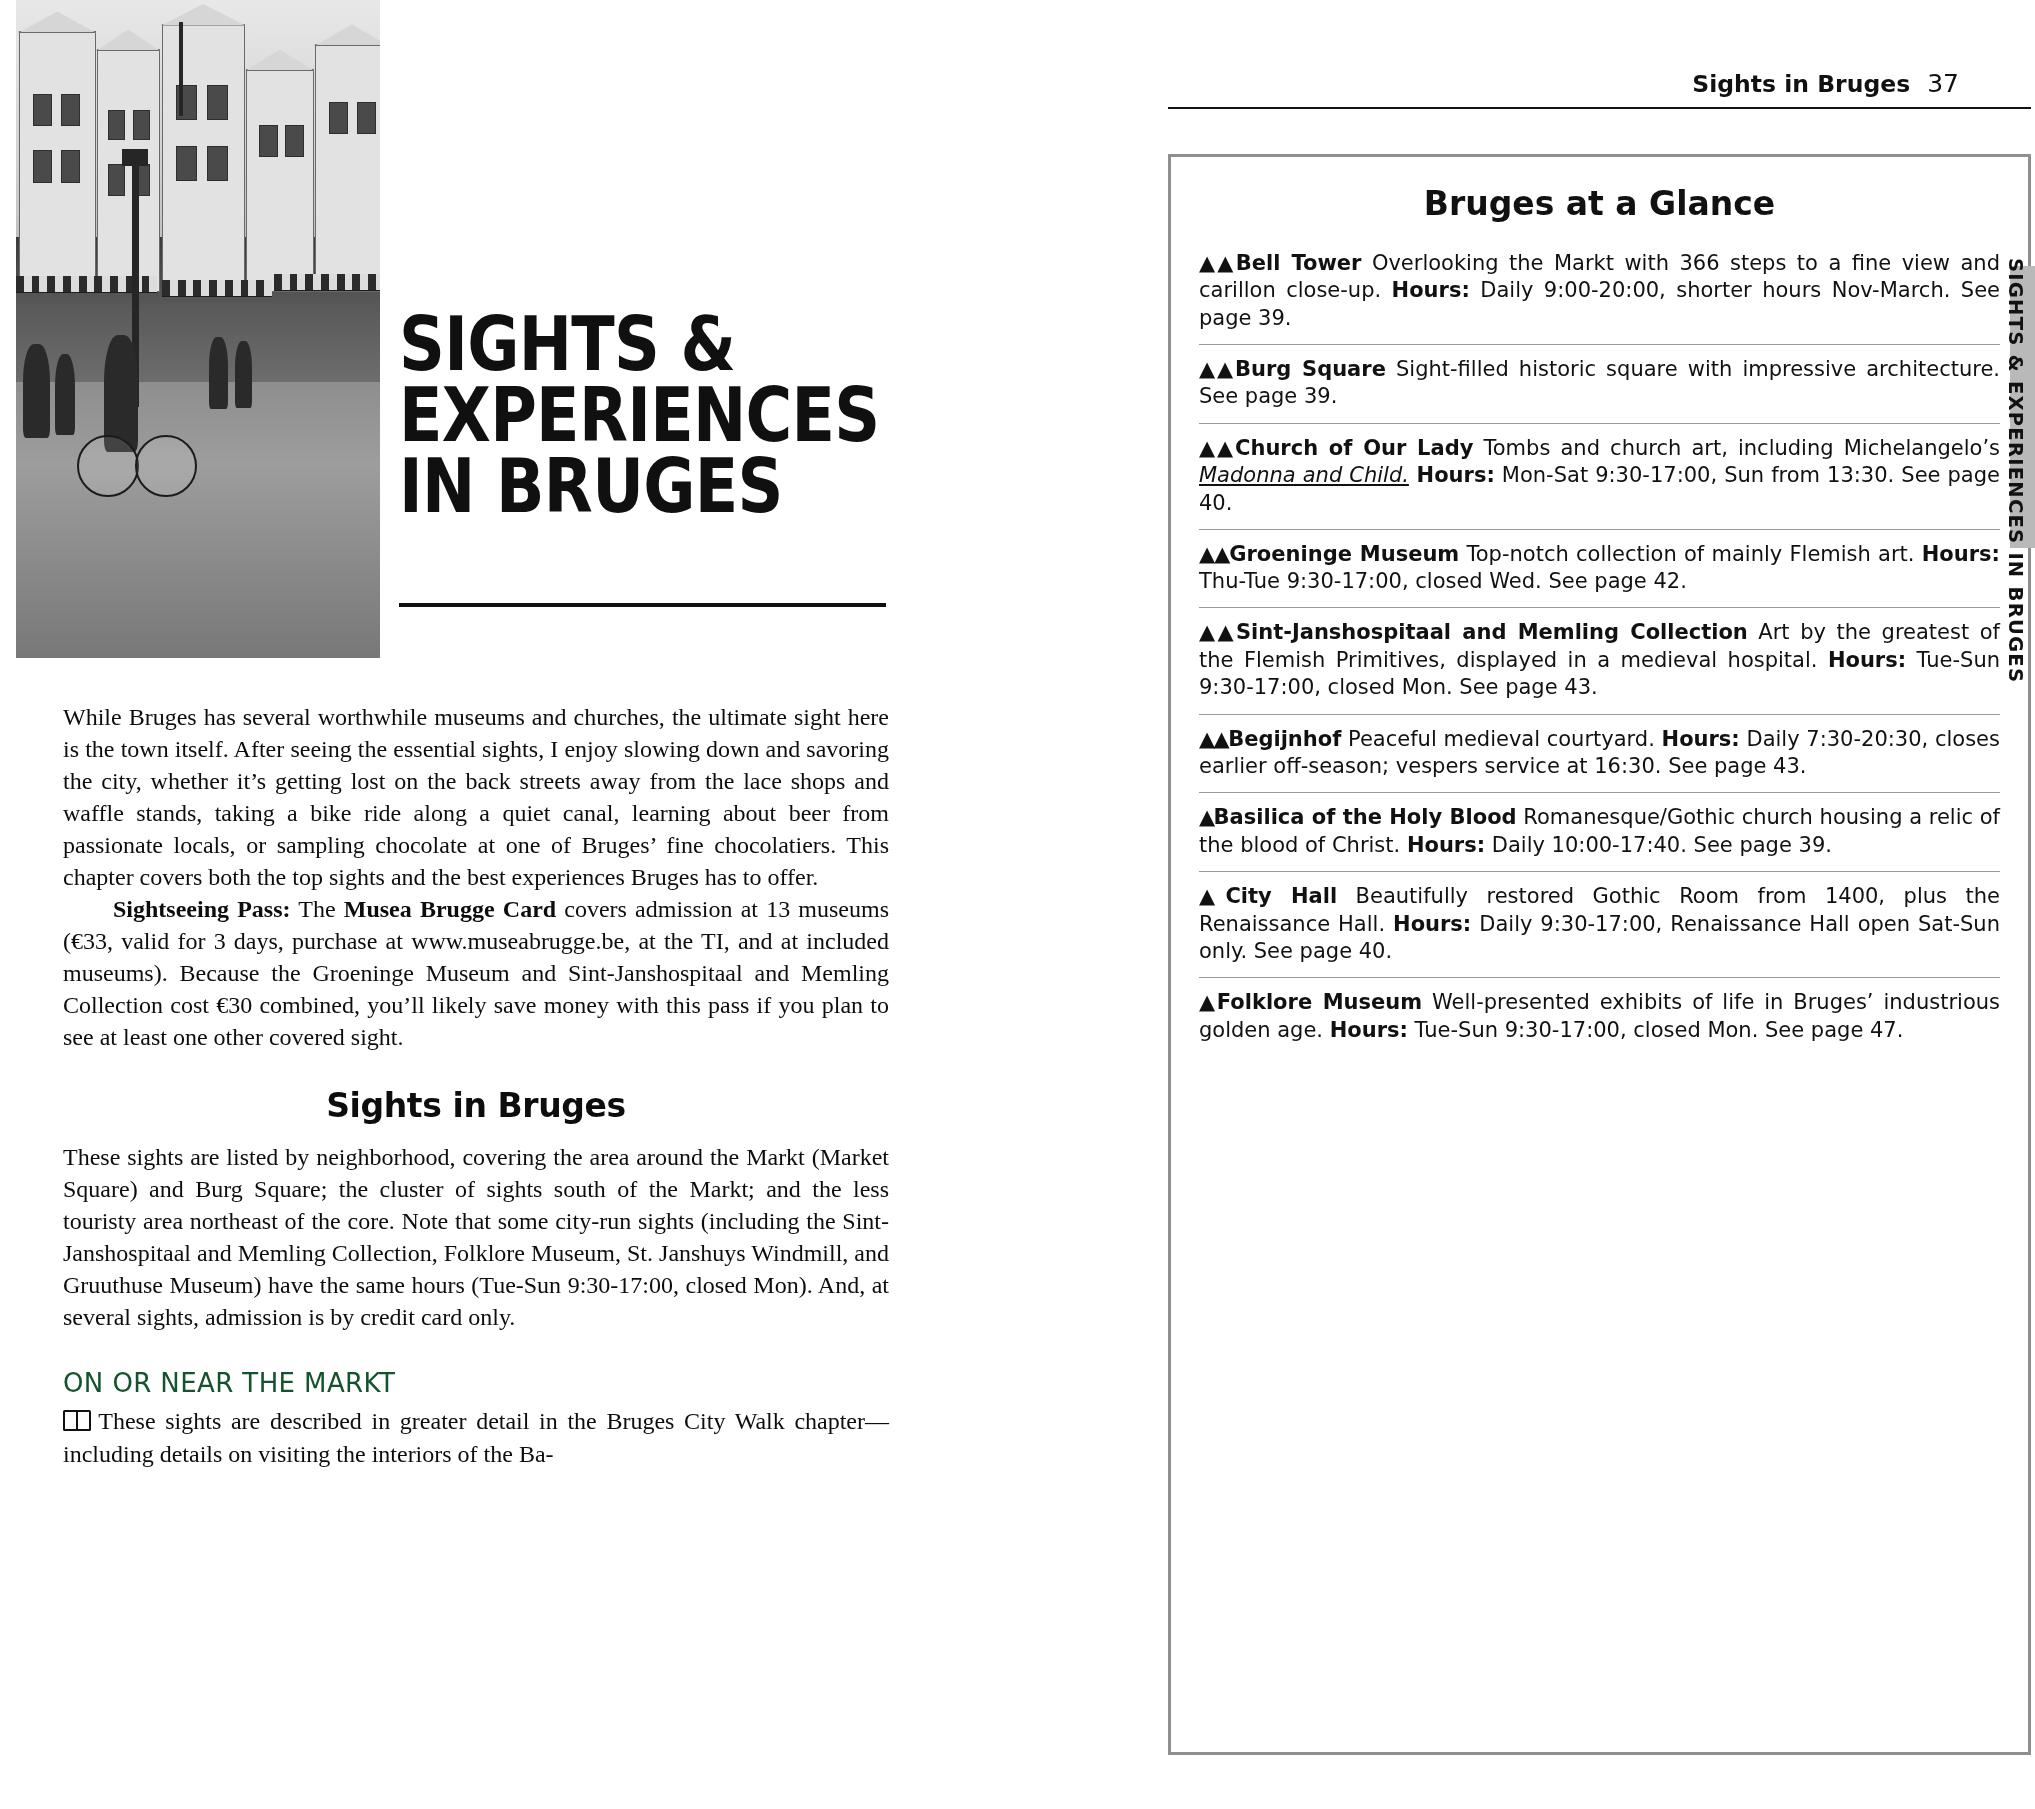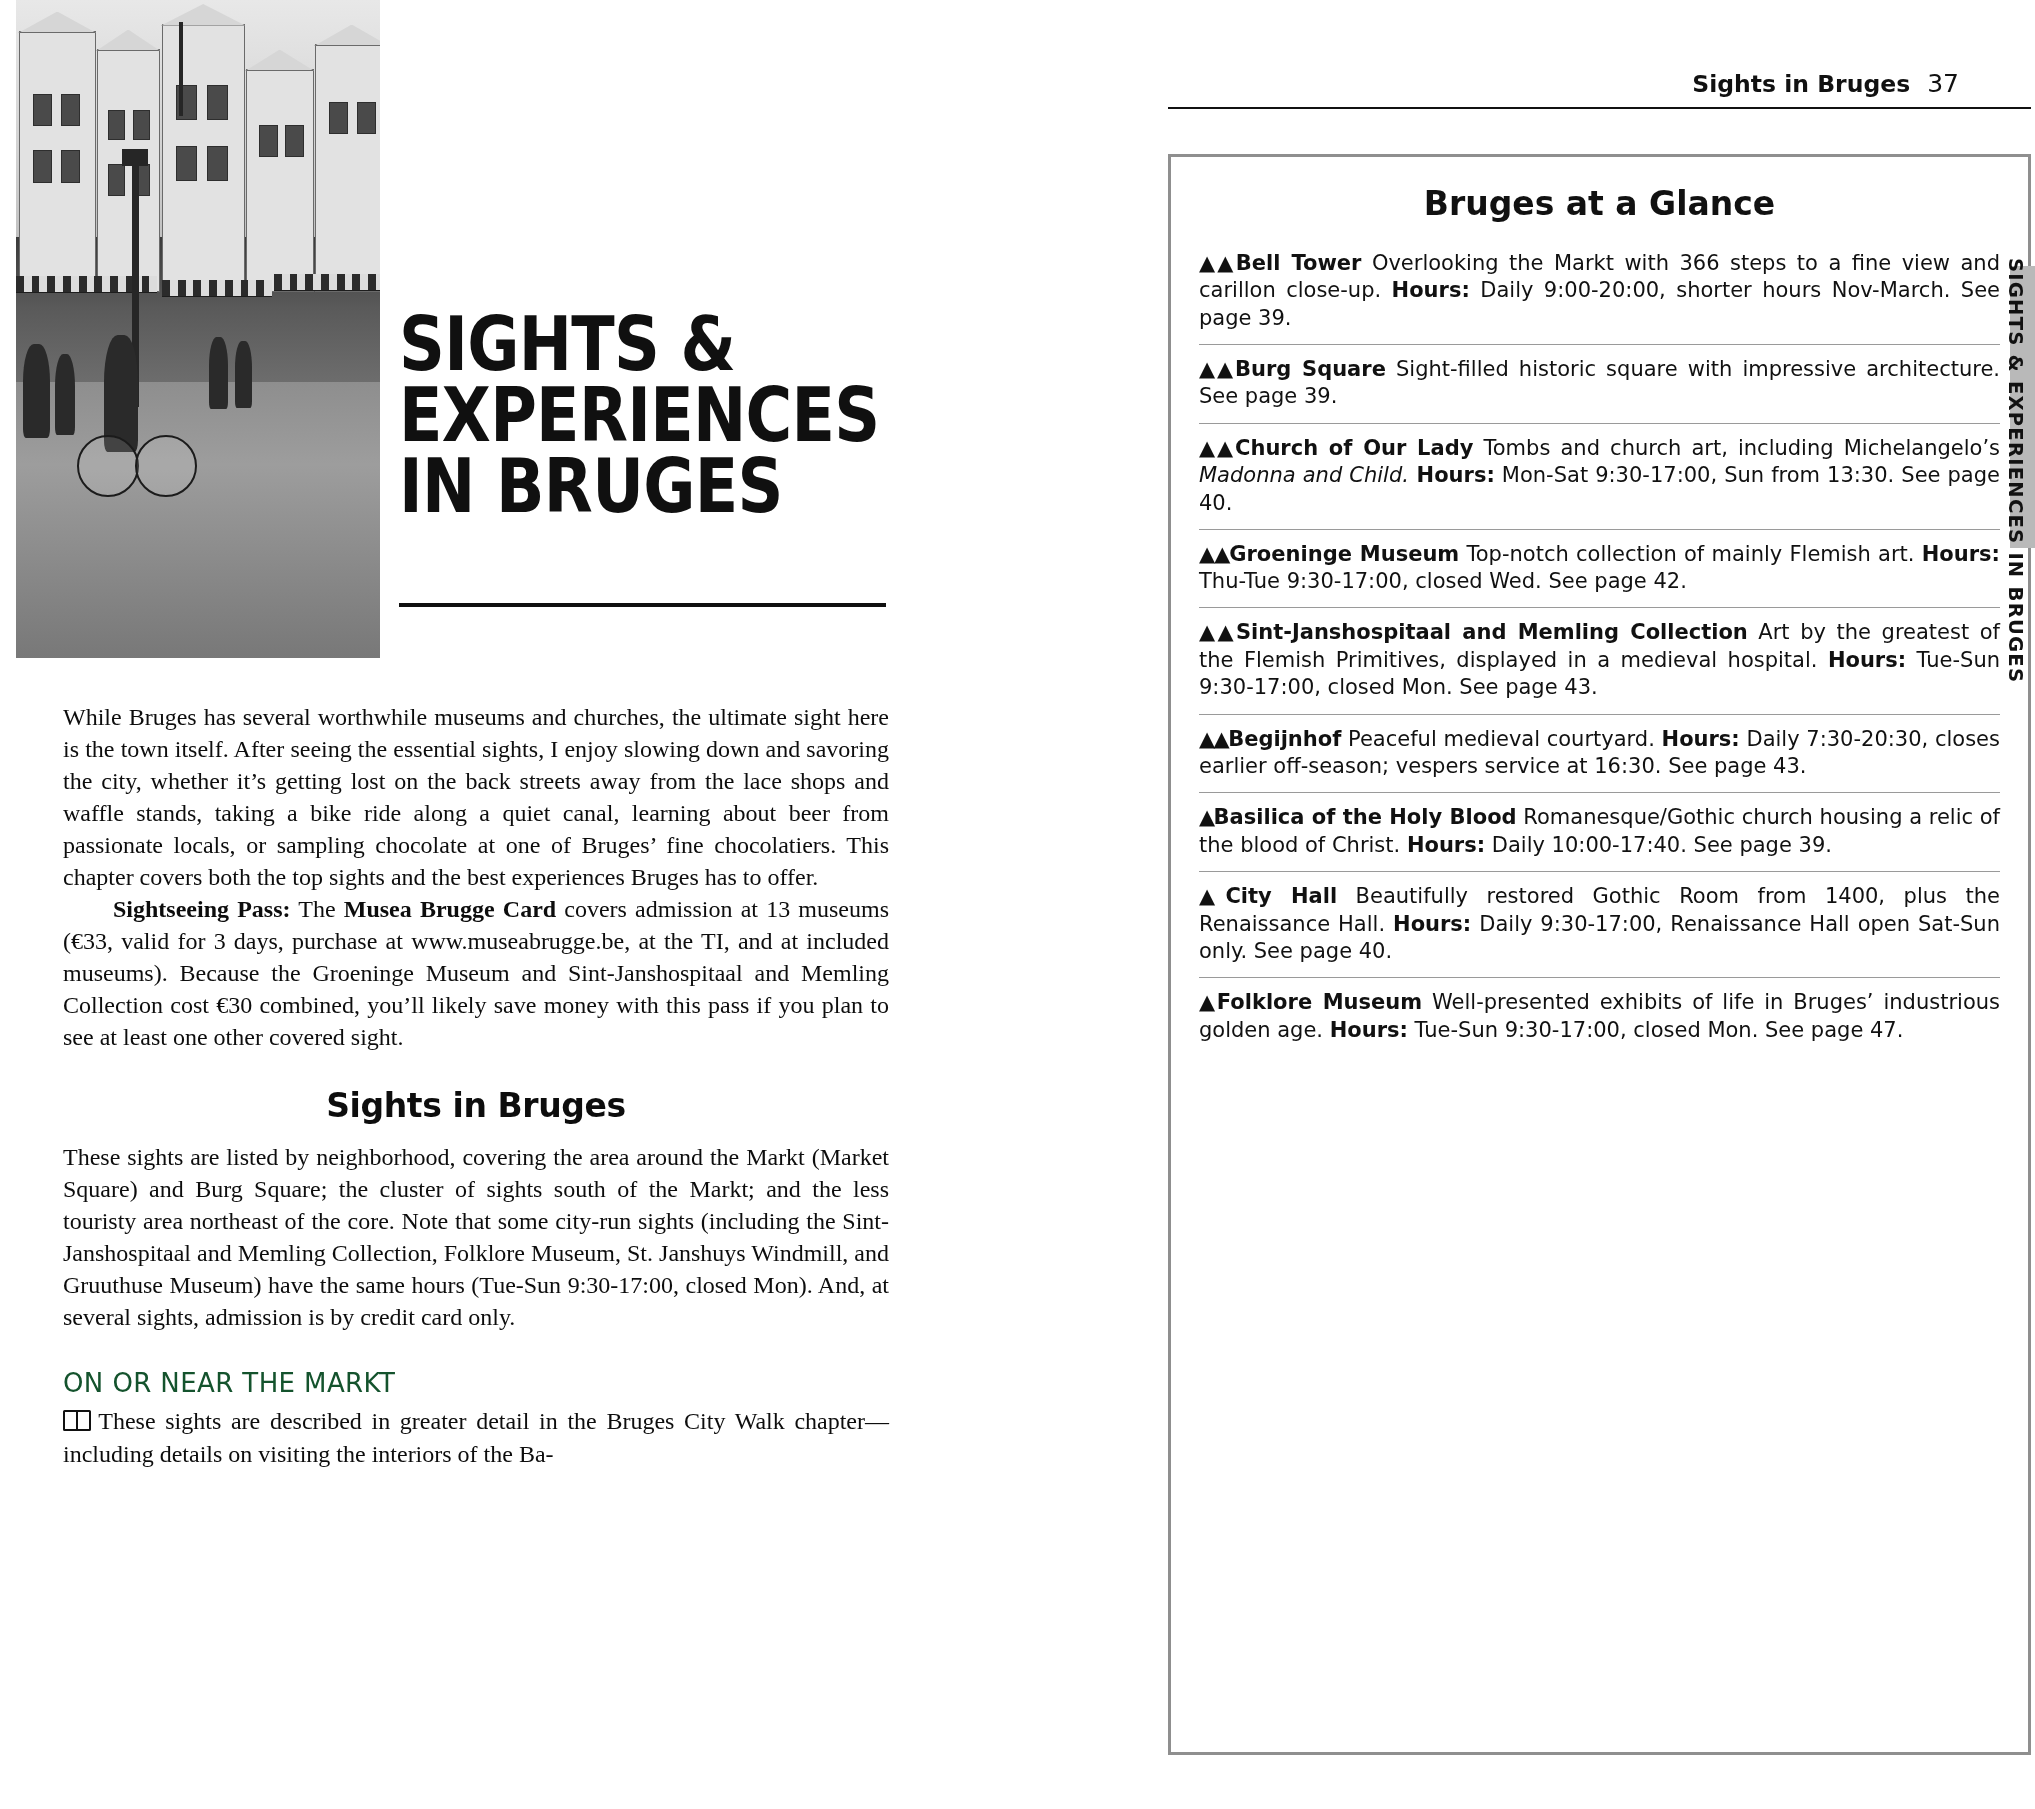--- a/index.html
+++ b/index.html
@@ -219,21 +219,21 @@
     font-size: 21px;
     line-height: 1.31;
     color: #111;
     text-align: justify;
     padding: 11px 0 11.7px 0;
     border-bottom: 1.6px solid #9a9a9a;
   }
   .glance-item:last-child { border-bottom: none; }
   .glance-item .name { font-weight: 700; }
   .glance-item .hrs { font-weight: 700; }
-  .glance-item .it { font-style: italic; }
+  .glance-item .it { font-style: italic; text-decoration: underline; }
   .tri { letter-spacing: -1.6px; }
 
   
   #edge-tab {
     position: absolute;
     right: 0;
     top: 258px;
     width: 25px;
     height: 282px;
     background: #b9b9b9;

